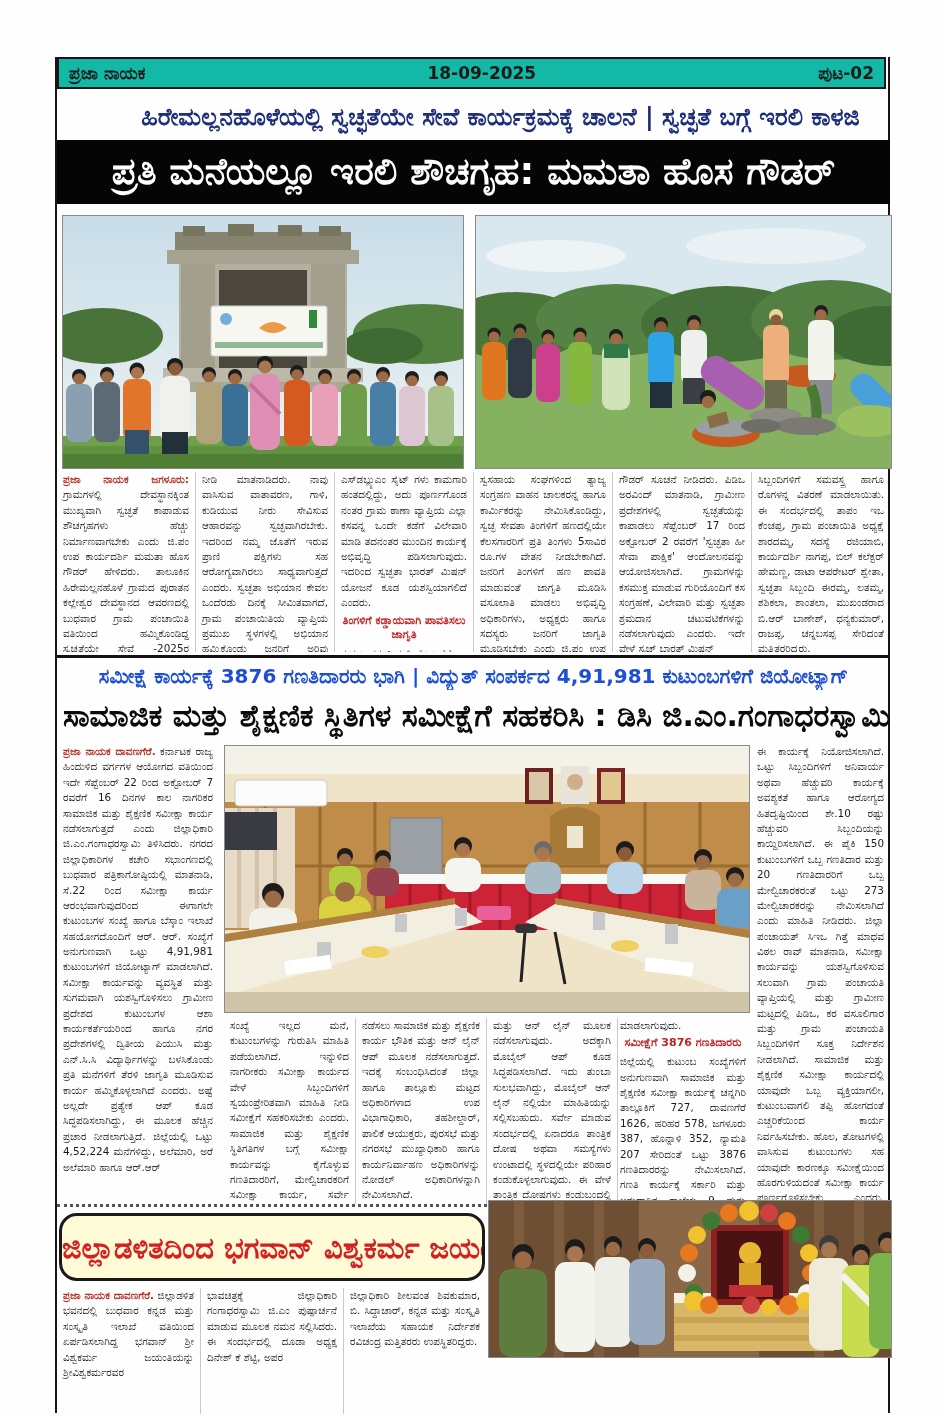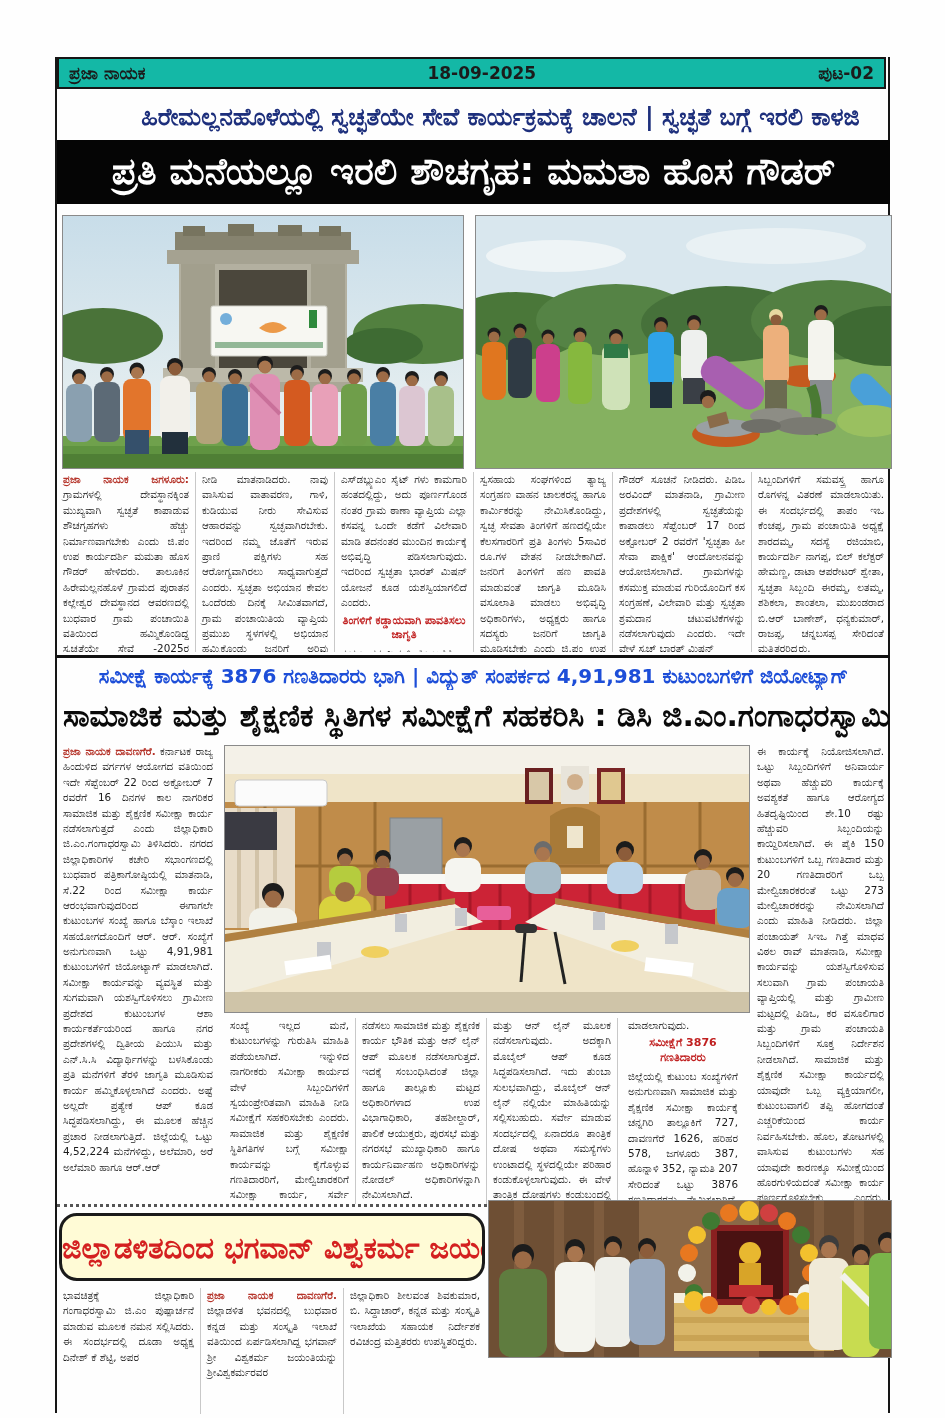--- a/index.html
+++ b/index.html
@@ -413,21 +413,21 @@
       <span>ಸಂಖ್ಯೆ ಇಲ್ಲದ ಮನೆ, ಕುಟುಂಬಗಳನ್ನು ಗುರುತಿಸಿ ಮಾಹಿತಿ ಪಡೆಯಲಾಗಿದೆ. ಇನ್ನುಳಿದ ನಾಗರೀಕರು ಸಮೀಕ್ಷಾ ಕಾರ್ಯದ ವೇಳೆ ಸಿಬ್ಬಂದಿಗಳಿಗೆ ಸ್ವಯಂಪ್ರೇರಿತವಾಗಿ ಮಾಹಿತಿ ನೀಡಿ ಸಮೀಕ್ಷೆಗೆ ಸಹಕರಿಸಬೇಕು ಎಂದರು. ಸಾಮಾಜಿಕ ಮತ್ತು ಶೈಕ್ಷಣಿಕ ಸ್ಥಿತಿಗತಿಗಳ ಬಗ್ಗೆ ಸಮೀಕ್ಷಾ ಕಾರ್ಯವನ್ನು ಕೈಗೊಳ್ಳುವ ಗಣತಿದಾರರಿಗೆ, ಮೇಲ್ವಿಚಾರಕರಿಗೆ ಸಮೀಕ್ಷಾ ಕಾರ್ಯ, ಸರ್ವೇ ಅಪ್ಲಿಕೇಷನ್ ಕುರಿತು 90 ಮಾಸ್ಟರ್ ಟ್ರೈನರ್ ಗಳಿಂದ ತರಬೇತಿ ನೀಡಲಾಗಿದೆ. ಸಮೀಕ್ಷಾ ಕಾರ್ಯವನ್ನು ವ್ಯವಸ್ಥಿತ ಮತ್ತು ಸುಗಮವಾಗಿ</span>
     </div>
     <div class="ncol" style="width:131px;padding:0 6px;">
       <span>ನಡೆಸಲು ಸಾಮಾಜಿಕ ಮತ್ತು ಶೈಕ್ಷಣಿಕ ಕಾರ್ಯ ಭೌತಿಕ ಮತ್ತು ಆನ್ ಲೈನ್ ಆಪ್ ಮೂಲಕ ನಡೆಸಲಾಗುತ್ತದೆ. ಇದಕ್ಕೆ ಸಂಬಂಧಿಸಿದಂತೆ ಜಿಲ್ಲಾ ಹಾಗೂ ತಾಲ್ಲೂಕು ಮಟ್ಟದ ಅಧಿಕಾರಿಗಳಾದ ಉಪ ವಿಭಾಗಾಧಿಕಾರಿ, ತಹಶೀಲ್ದಾರ್, ಪಾಲಿಕೆ ಆಯುಕ್ತರು, ಪುರಸಭೆ ಮತ್ತು ನಗರಸಭೆ ಮುಖ್ಯಾಧಿಕಾರಿ ಹಾಗೂ ಕಾರ್ಯನಿರ್ವಾಹಣ ಅಧಿಕಾರಿಗಳನ್ನು ನೋಡಲ್ ಅಧಿಕಾರಿಗಳನ್ನಾಗಿ ನೇಮಿಸಲಾಗಿದೆ.</span>
       
       
     </div>
     <div class="ncol" style="width:131px;padding:0 6px;">
       <span>ಮತ್ತು ಆನ್ ಲೈನ್ ಮೂಲಕ ನಡೆಸಲಾಗುವುದು. ಅದಕ್ಕಾಗಿ ಮೊಬೈಲ್ ಆಪ್ ಕೂಡ ಸಿದ್ಧಪಡಿಸಲಾಗಿದೆ. ಇದು ತುಂಬಾ ಸುಲಭವಾಗಿದ್ದು, ಮೊಬೈಲ್ ಆನ್ ಲೈನ್ ನಲ್ಲಿಯೇ ಮಾಹಿತಿಯನ್ನು ಸಲ್ಲಿಸಬಹುದು. ಸರ್ವೇ ಮಾಡುವ ಸಂದರ್ಭದಲ್ಲಿ ಏನಾದರೂ ತಾಂತ್ರಿಕ ದೋಷ ಅಥವಾ ಸಮಸ್ಯೆಗಳು ಉಂಟಾದಲ್ಲಿ ಸ್ಥಳದಲ್ಲಿಯೇ ಪರಿಹಾರ ಕಂಡುಕೊಳ್ಳಲಾಗುವುದು. ಈ ವೇಳೆ ತಾಂತ್ರಿಕ ದೋಷಗಳು ಕಂಡುಬಂದಲ್ಲಿ ಆಯೋಗದ ಗಮನಕ್ಕೆ ತಂದು ಶೀಘ್ರವಾಗಿ ಸರಿಪಡಿಸುವ ಕಾರ್ಯ</span>
     </div>
-    <div class="ncol" style="width:131px;padding:0 10px;">
+    <div class="ncol" style="width:131px;padding:0 2px;">
       <span>ಮಾಡಲಾಗುವುದು.</span>
       <div class="subhead-red">ಸಮೀಕ್ಷೆಗೆ 3876 ಗಣತಿದಾರರು</div>
       <span>ಜಿಲ್ಲೆಯಲ್ಲಿ ಕುಟುಂಬ ಸಂಖ್ಯೆಗಳಿಗೆ ಅನುಗುಣವಾಗಿ ಸಾಮಾಜಿಕ ಮತ್ತು ಶೈಕ್ಷಣಿಕ ಸಮೀಕ್ಷಾ ಕಾರ್ಯಕ್ಕೆ ಚನ್ನಗಿರಿ ತಾಲ್ಲೂಕಿಗೆ 727, ದಾವಣಗೆರೆ 1626, ಹರಿಹರ 578, ಜಗಳೂರು 387, ಹೊನ್ನಾಳಿ 352, ನ್ಯಾಮತಿ 207 ಸೇರಿದಂತೆ ಒಟ್ಟು 3876 ಗಣತಿದಾರರನ್ನು ನೇಮಿಸಲಾಗಿದೆ. ಗಣತಿ ಕಾರ್ಯಕ್ಕೆ ಸರ್ಕಾರಿ ಮತ್ತು ಅನುದಾನಿತ ಶಾಲೆಯ 9 ಮತ್ತು 10ನೇ ತರಗತಿಗೆ ಬೋಧಿಸುವ ಶಿಕ್ಷಕರು ಮತ್ತು ಅಂಗವಿಕಲ ಶಿಕ್ಷಕರನ್ನು ಹೊರತುಪಡಿಸಿ</span>
     </div>
   </div>
 
   <div class="dotted"></div>
 
   <div class="ybox">ಜಿಲ್ಲಾಡಳಿತದಿಂದ ಭಗವಾನ್ ವಿಶ್ವಕರ್ಮ ಜಯಂತಿ</div>
 
@@ -512,24 +512,24 @@
             <circle r="9" fill="#1c1c1c"></circle>
             <circle cy="4" r="7.2" fill="#9c6b46"></circle>
             <rect x="-18" y="12" width="36" height="96" rx="10" fill="#7ab44a"></rect>
           </g>
       </g>
     </svg>
   </div>
 
   <div class="cols" style="left:57px;top:1288px;width:430px;height:126px;">
     <div class="ncol" style="width:143px;padding:0 6px;">
-      <span>ಭಾವಚಿತ್ರಕ್ಕೆ ಜಿಲ್ಲಾಧಿಕಾರಿ ಗಂಗಾಧರಸ್ವಾಮಿ ಜಿ.ಎಂ ಪುಷ್ಪಾರ್ಚನೆ ಮಾಡುವ ಮೂಲಕ ನಮನ ಸಲ್ಲಿಸಿದರು. ಈ ಸಂದರ್ಭದಲ್ಲಿ ದೂಡಾ ಅಧ್ಯಕ್ಷ ದಿನೇಶ್ ಕೆ ಶೆಟ್ಟಿ, ಅಪರ</span>
-    </div>
-    <div class="ncol" style="width:143px;padding:0 6px;">
       <span class="dateline">ಪ್ರಜಾ ನಾಯಕ ದಾವಣಗೆರೆ.</span>
       <span>ಜಿಲ್ಲಾಡಳಿತ ಭವನದಲ್ಲಿ ಬುಧವಾರ ಕನ್ನಡ ಮತ್ತು ಸಂಸ್ಕೃತಿ ಇಲಾಖೆ ವತಿಯಿಂದ ಏರ್ಪಡಿಸಲಾಗಿದ್ದ ಭಗವಾನ್ ಶ್ರೀ ವಿಶ್ವಕರ್ಮ ಜಯಂತಿಯನ್ನು ಶ್ರೀವಿಶ್ವಕರ್ಮರವರ</span>
     </div>
     <div class="ncol" style="width:143px;padding:0 6px;">
+      <span>ಭಾವಚಿತ್ರಕ್ಕೆ ಜಿಲ್ಲಾಧಿಕಾರಿ ಗಂಗಾಧರಸ್ವಾಮಿ ಜಿ.ಎಂ ಪುಷ್ಪಾರ್ಚನೆ ಮಾಡುವ ಮೂಲಕ ನಮನ ಸಲ್ಲಿಸಿದರು. ಈ ಸಂದರ್ಭದಲ್ಲಿ ದೂಡಾ ಅಧ್ಯಕ್ಷ ದಿನೇಶ್ ಕೆ ಶೆಟ್ಟಿ, ಅಪರ</span>
+    </div>
+    <div class="ncol" style="width:143px;padding:0 6px;">
       <span>ಜಿಲ್ಲಾಧಿಕಾರಿ ಶೀಲವಂತ ಶಿವಕುಮಾರ, ಬಿ. ಸಿದ್ದಾಚಾರ್, ಕನ್ನಡ ಮತ್ತು ಸಂಸ್ಕೃತಿ ಇಲಾಖೆಯ ಸಹಾಯಕ ನಿರ್ದೇಶಕ ರವಿಚಂದ್ರ ಮತ್ತಿತರರು ಉಪಸ್ಥಿತರಿದ್ದರು.</span>
     </div>
   </div>
 
 </div>
 
 </body></html>

